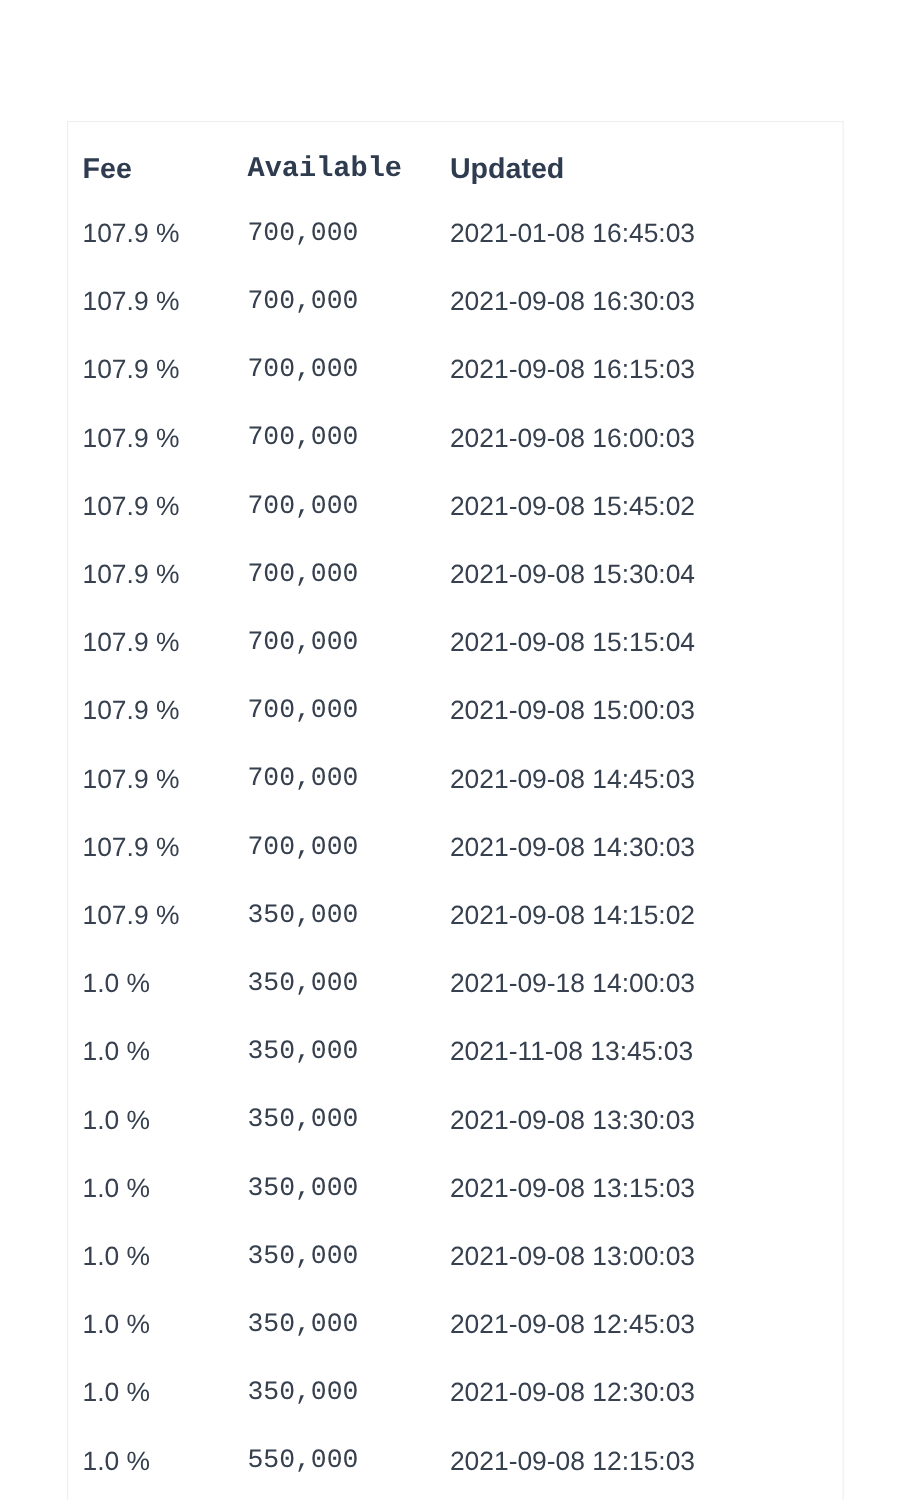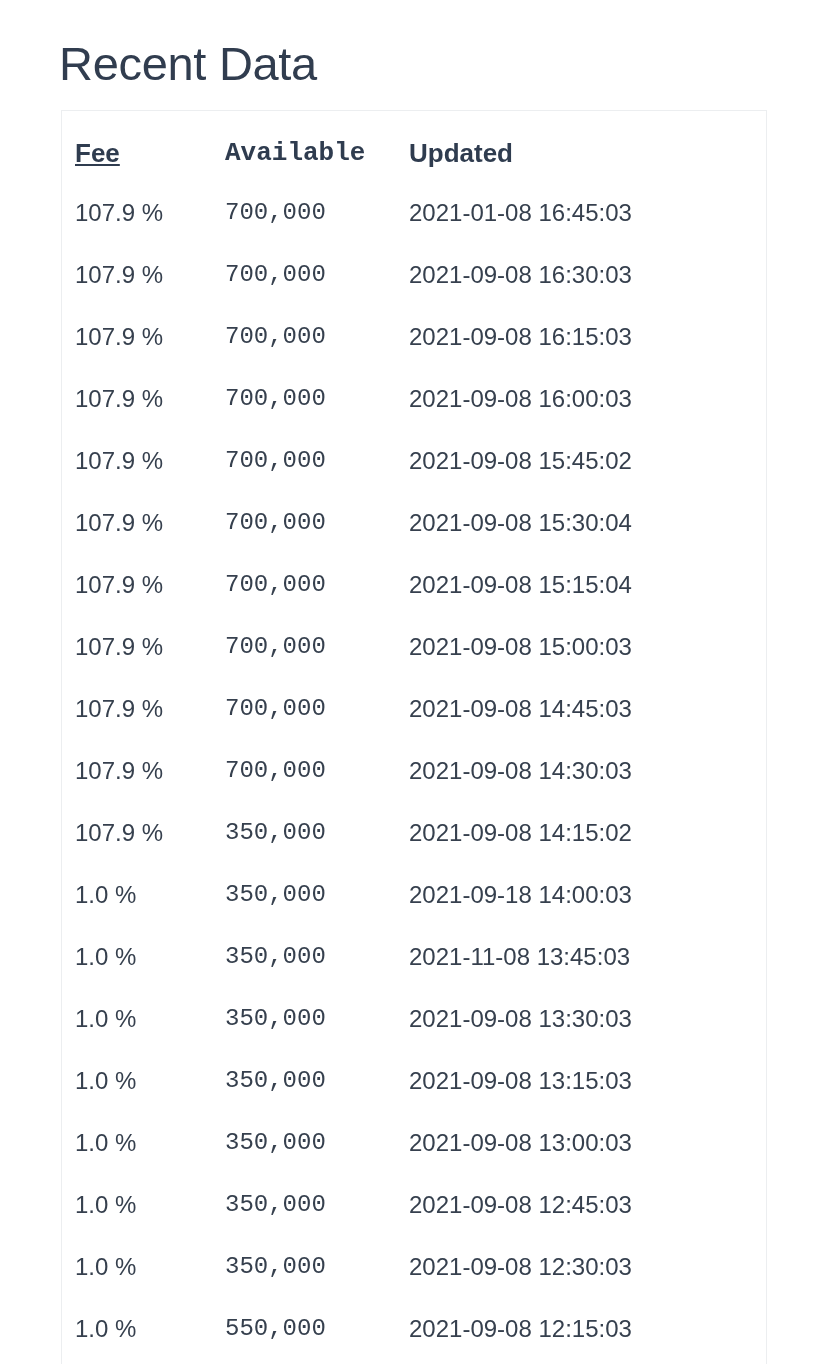--- a/index.html
+++ b/index.html
@@ -80,32 +80,31 @@
 
   table.data-table td {
     font-weight: 400;
     color: #36404e;
   }
 
   .col-fee   { width: 150px; padding-left: 13px !important; }
   .col-avail { width: 184px; }
   .col-upd   { width: 360px; }
 
-  th.col-fee, td.col-fee     { padding-left: 13px !important; text-decoration: underline; }
+  th.col-fee, td.col-fee     { padding-left: 13px !important; }
   th.col-avail, td.col-avail { padding-left: 0; font-family: Liberation Mono, monospace; }
   th.col-upd, td.col-upd     { padding-left: 0; }
 
   .cell-fee   { display: inline-block; }
 </style>
 </head>
 <body>
 
 <div class="page">
 
-  <h1 class="page-title">Recent Data</h1>
 
   <div class="table-card">
     <table class="data-table">
       <thead>
         <tr>
           <th class="col-fee">
             <span>Fee</span>
           </th>
           <th class="col-avail">
             <span>Available</span>

